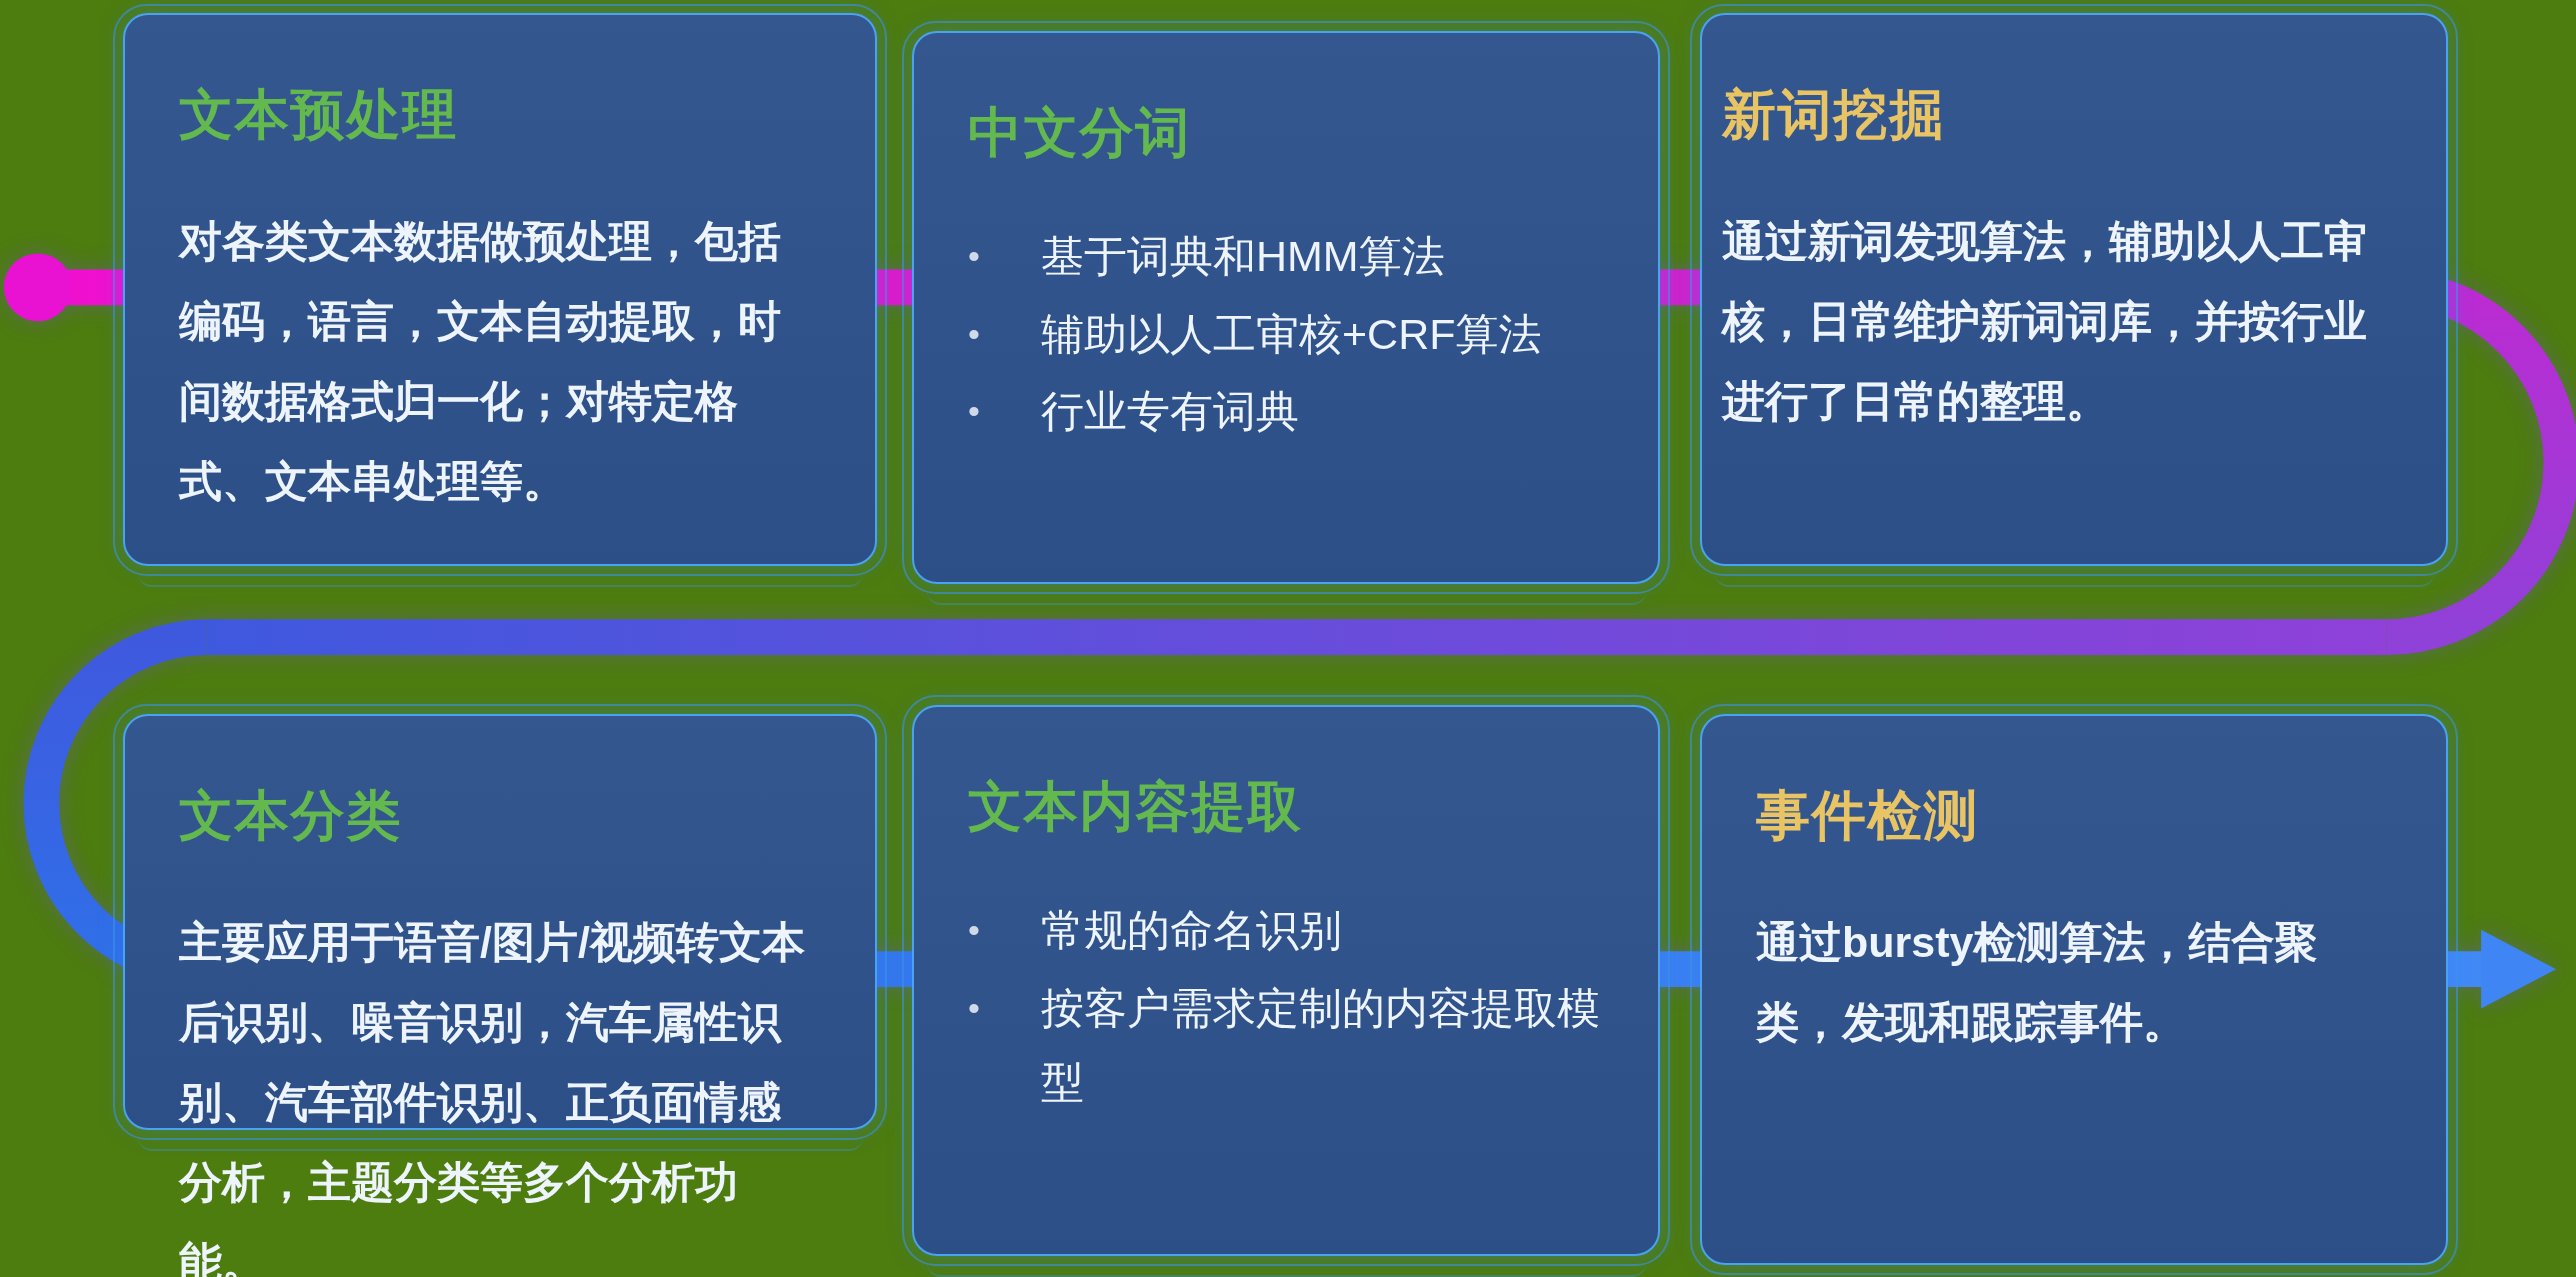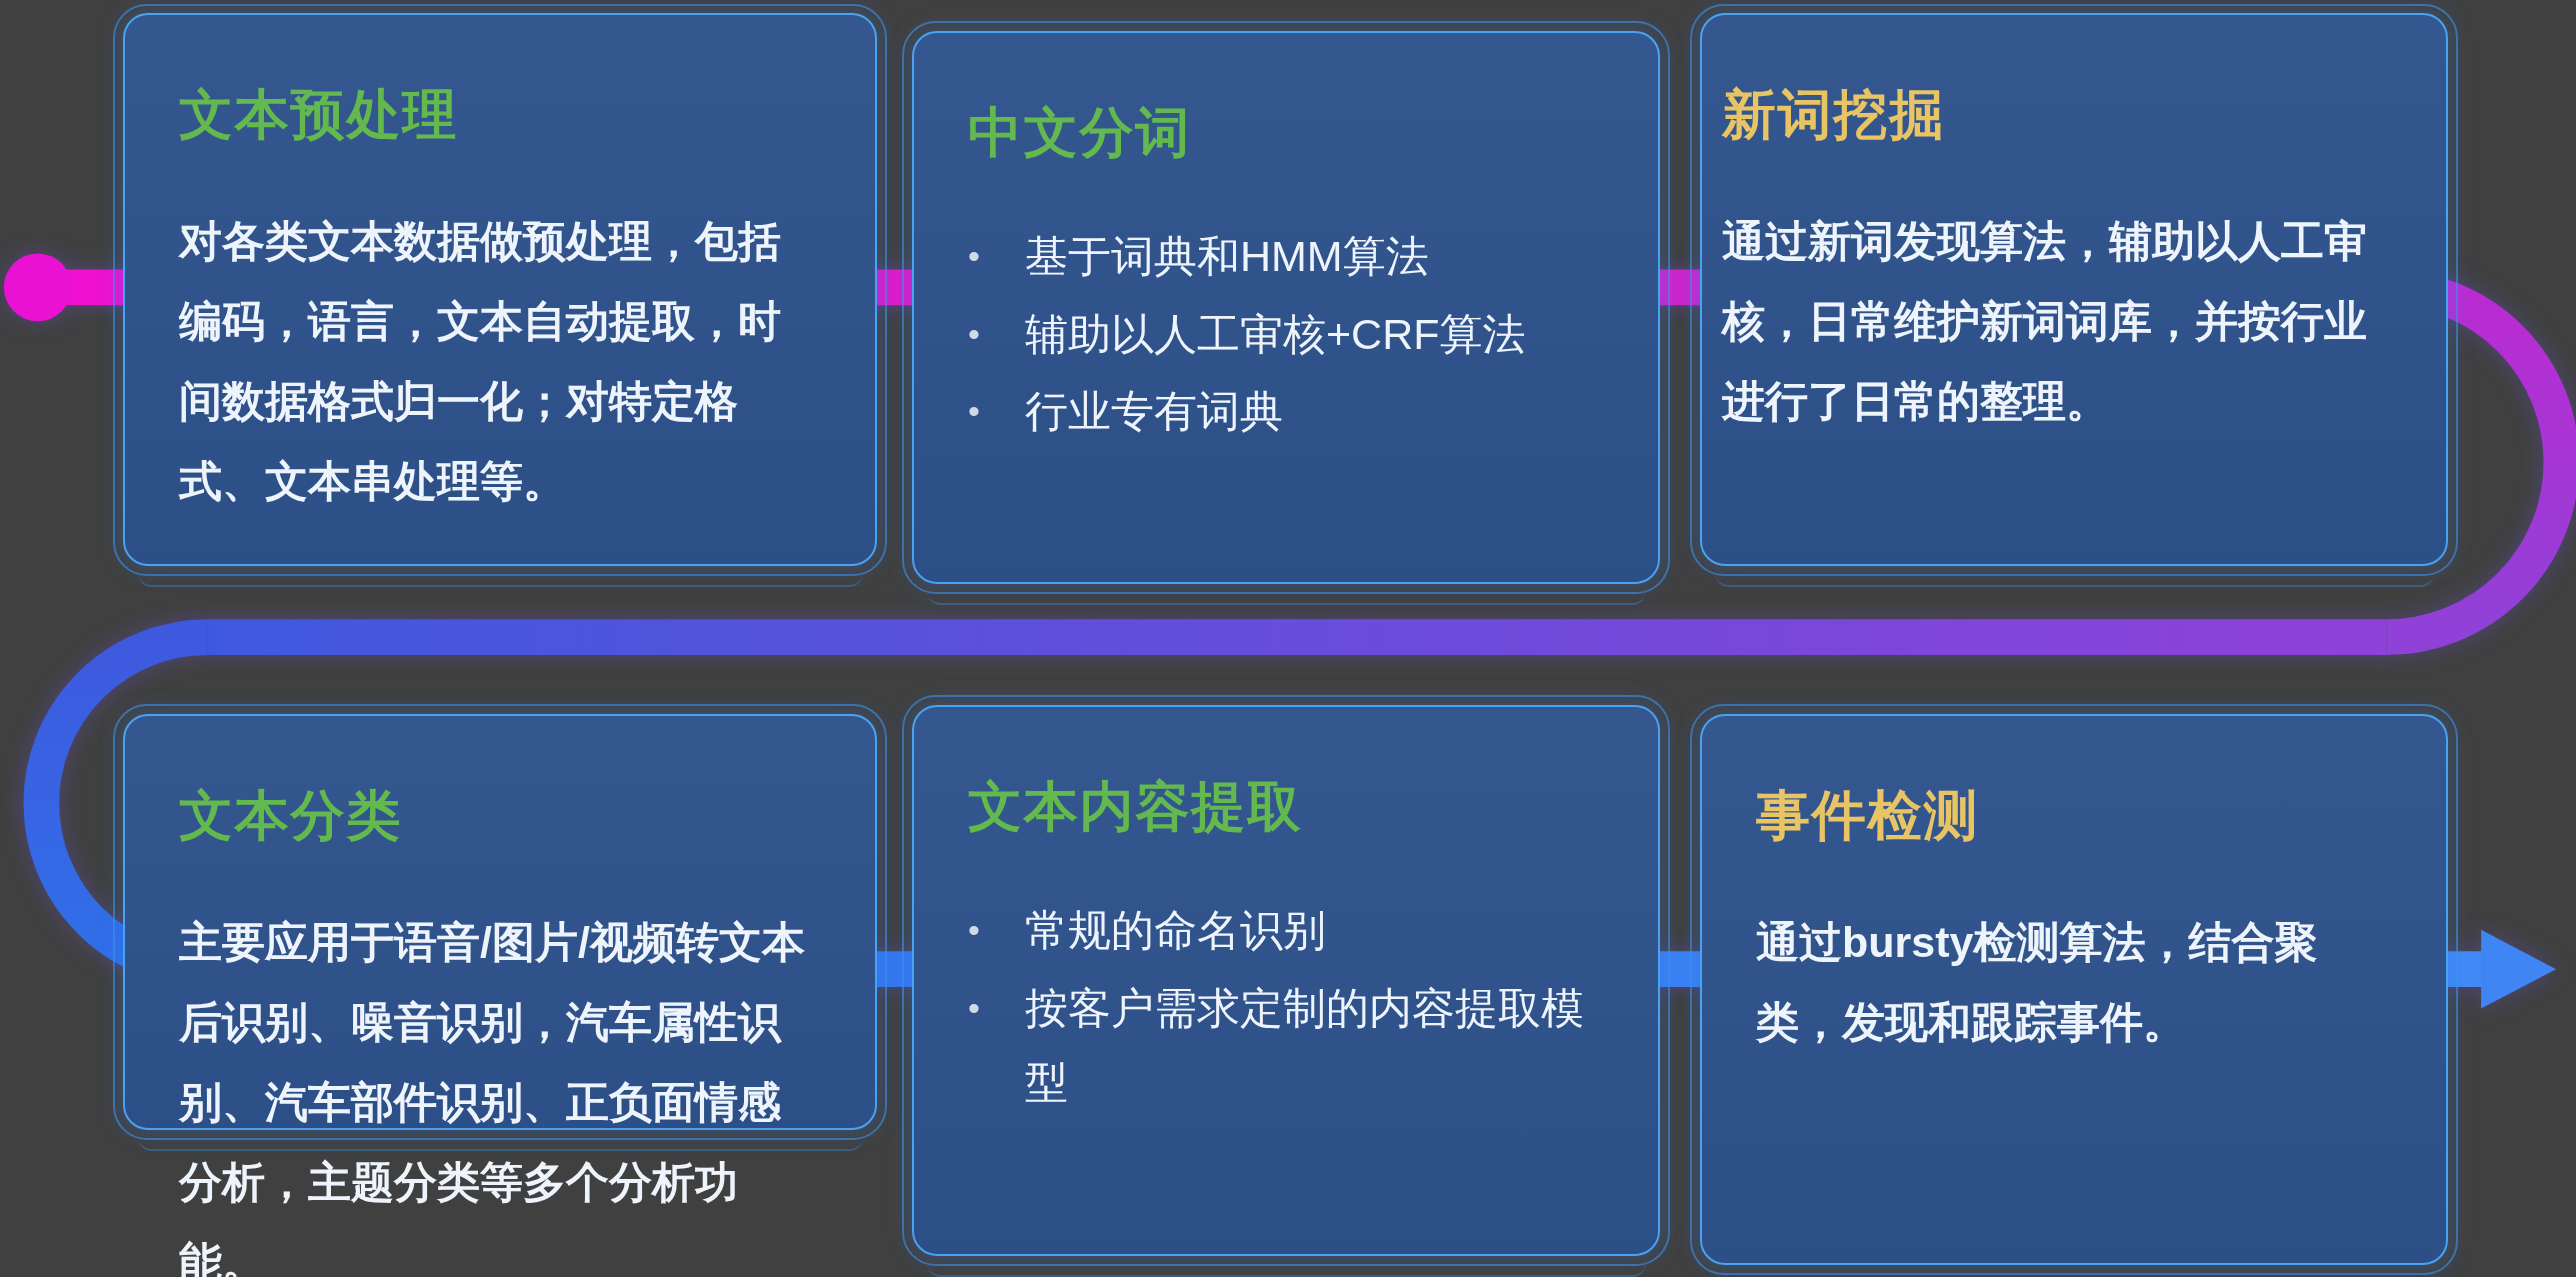--- a/index.html
+++ b/index.html
@@ -1,17 +1,17 @@
 <!DOCTYPE html>
 <html style="font-size:14.3px"><head>
 <meta charset="utf-8">
 <style>
   html,body{margin:0;padding:0;background:#000;}
   .stage{
-    position:relative;width:2576px;height:1277px;background:#404040;overflow:hidden;
+    position:relative;width:2576px;height:1277px;background:#4d7c0f;overflow:hidden;
     font-family:"Liberation Sans","DejaVu Sans",sans-serif;
   }
   svg.flow{position:absolute;left:0;top:0;z-index:0;filter:drop-shadow(0 0 10.7px rgba(110,80,220,.35));}
   .card{
     position:absolute;z-index:1;box-sizing:border-box;
     background:linear-gradient(180deg,#34578f 0%,#2d4f88 100%);
     border:2.7px solid #4aa2f2;border-radius:25px;
     box-shadow:0 0 23px rgba(45,130,250,.35);
     padding:70px 54px 0 54px;
   }
@@ -27,21 +27,21 @@
   .pos-2{left:912px;top:31px;width:748px;height:553px;}
   .pos-3{left:1700px;top:13.4px;width:748px;height:553px;padding-left:20px;}
   .pos-4{left:123px;top:714px;width:754px;height:416px;}
   .pos-5{left:912px;top:705px;width:748px;height:551px;}
   .pos-6{left:1700px;top:714px;width:748px;height:551px;}
   .card-title{margin:0;font-size:54px;line-height:59px;font-weight:700;letter-spacing:1.8px;}
   .card-body{margin:57px 0 0 0;font-size:43px;line-height:80px;color:#eef4fb;font-weight:700;}
   .card-list{list-style:none;margin:57px 0 0 0;padding:0;font-size:43px;line-height:74px;color:#eef4fb;font-weight:500;}
   .bullet{display:flex;margin-bottom:3.6px;}
   .dot{flex:0 0 57px;width:57px;font-size:34px;color:#cfd9e8;}
-  .bt{flex:1;}
+  .bt{flex:1;margin-left:16px;}
 </style>
 </head>
 <body>
 
 <div class="stage">
 
   <svg class="flow" width="2576" height="1277" viewBox="0 0 2886 1431" xmlns="http://www.w3.org/2000/svg">
     <defs>
       <linearGradient id="g1" gradientUnits="userSpaceOnUse" x1="40" y1="0" x2="2674" y2="0">
         <stop offset="0" stop-color="#F010CF"></stop>

